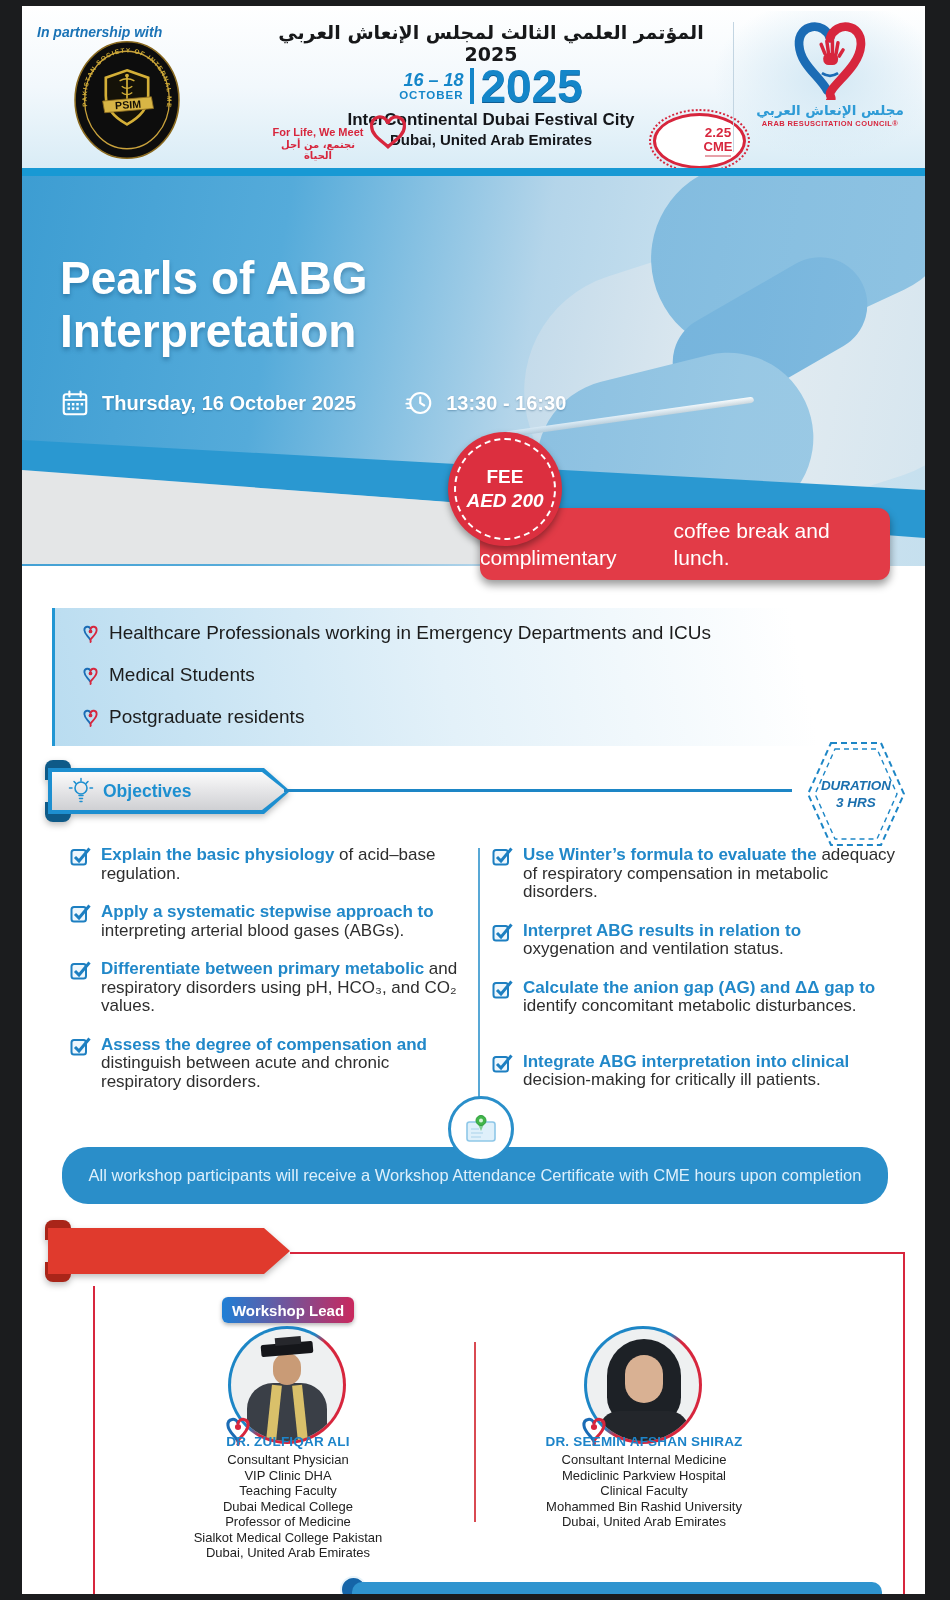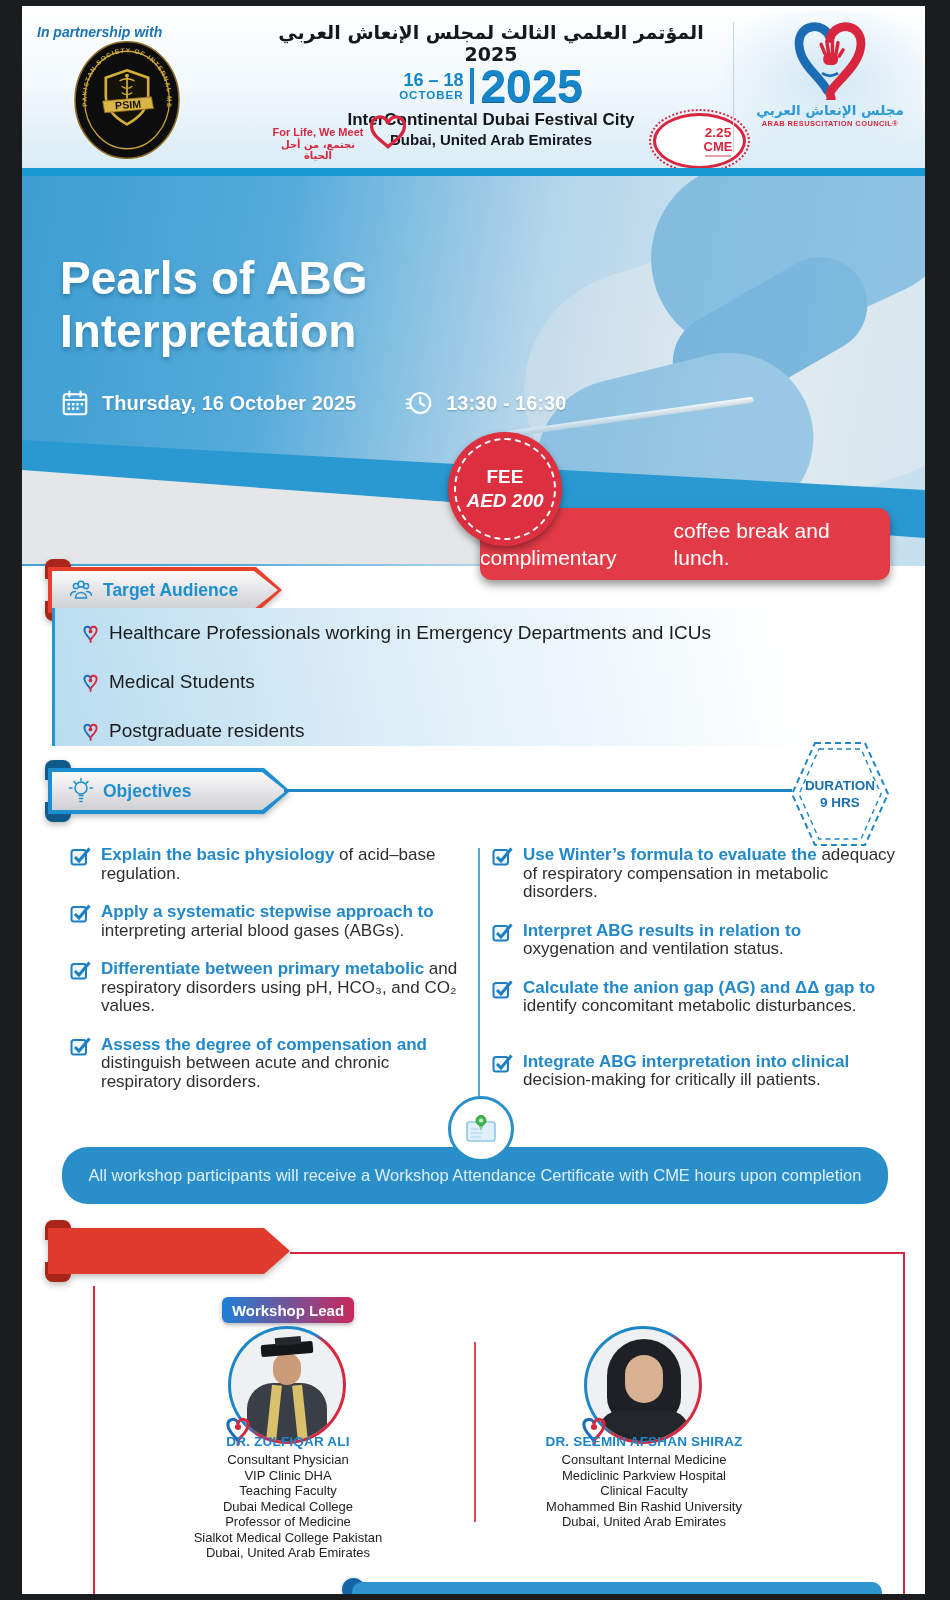--- a/index.html
+++ b/index.html
@@ -14,21 +14,21 @@
     background:radial-gradient(ellipse at 55% 45%,#d3e8f4 0%,rgba(211,232,244,0) 70%);}
   .partner-label{position:absolute;left:15px;top:18px;font:italic 800 14px "Liberation Sans",sans-serif;color:#1a73b6;}
   .psim{position:absolute;left:52px;top:34px;width:106px;height:120px;}
   .hdr-center{position:absolute;left:228px;top:12px;width:482px;text-align:center;}
   .conf-title{position:relative;font-weight:800;font-size:17.5px;color:#17181a;letter-spacing:.1px;}
   .conf-title .hk{display:inline-block;vertical-align:-4px;margin-right:-7px;}
   .conf-title sup{font-size:9px;}
   .conf-title-ar{margin-top:3px;font-weight:700;font-size:19px;color:#17181a;}
   .date-row{display:flex;justify-content:center;align-items:center;margin-top:2px;}
   .date-range{text-align:right;margin-right:7px;}
-  .dr1{font-weight:800;font-size:18px;color:#1486c9;line-height:17px;}
+  .dr1{font-weight:800;font-size:18px;color:#1486c9;line-height:17px;font-style:italic;}
   .dr2{font-weight:800;font-size:11.5px;color:#1486c9;letter-spacing:1px;}
   .date-sep{width:4px;height:36px;background:#1486c9;margin-right:6px;}
   .year{font-weight:800;font-size:46px;line-height:38px;color:#1486c9;text-shadow:0 1px 0 #0e5d93;}
   .venue{margin-top:5px;font-weight:800;font-size:17px;color:#14161a;}
   .city{margin-top:1px;font-weight:700;font-size:15px;color:#14161a;}
   .tagline{position:absolute;left:244px;top:120px;width:104px;text-align:center;color:#d7263d;}
   .tg1{font-weight:800;font-size:11px;}
   .tg2{font-weight:700;font-size:10px;margin-top:1px;}
   .tag-heart{position:absolute;left:346px;top:108px;}
   .cme{position:absolute;left:631px;top:107px;width:50px;height:50px;border-radius:50%;
@@ -84,26 +84,26 @@
     clip-path:polygon(0 0,calc(100% - 26px) 0,100% 50%,calc(100% - 26px) 100%,0 100%);}
   .ribbon .inner{position:absolute;inset:4px;background:linear-gradient(180deg,#fbfbfb 0%,#e7e7e9 45%,#cfd0d3 100%);
     clip-path:polygon(0 0,calc(100% - 24px) 0,100% 50%,calc(100% - 24px) 100%,0 100%);
     display:flex;align-items:center;gap:9px;padding-left:16px;box-sizing:border-box;}
   .ribbon .lbl{font-weight:800;font-size:17.5px;color:var(--tcol);}
 
   
   .aud-panel{position:absolute;left:30px;top:602px;width:873px;height:138px;
     background:linear-gradient(78deg,#b9dcf0 0%,#e3f1f9 45%,#ffffff 85%);}
   .aud-panel::before{content:"";position:absolute;left:0;top:0;bottom:0;width:3px;background:#2196d3;}
-  .aud-list{position:absolute;left:30px;top:14px;display:flex;flex-direction:column;gap:27px;}
+  .aud-list{position:absolute;left:30px;top:14px;display:flex;flex-direction:column;gap:20px;}
   .aud-item{display:flex;align-items:center;gap:10px;font-size:19px;color:#1c1c1c;}
 
   
   .obj-connector{position:absolute;left:262px;top:783px;width:508px;height:2.5px;background:#1d86c6;}
-  .hexagon{position:absolute;left:768px;top:735px;width:100px;height:106px;}
+  .hexagon{position:absolute;left:784px;top:735px;width:100px;height:106px;font-style:italic;}
   .hex-text{position:absolute;left:0;top:0;width:100%;height:100%;display:flex;flex-direction:column;
     align-items:center;justify-content:center;color:#1a6fae;font-weight:800;font-size:13.5px;line-height:17px;}
   .obj-col{position:absolute;display:flex;flex-direction:column;gap:20px;align-items:center;}
   .obj-col.left{left:48px;top:840px;width:394px;}
   .obj-col.right{left:470px;top:840px;width:404px;}
   .obj{display:flex;gap:10px;align-items:flex-start;}
   .obj svg{flex-shrink:0;margin-top:0;}
   .obj p{margin:0;font-size:17px;line-height:18.5px;color:#2e2e2e;}
   .obj .lead{color:#2188c9;font-weight:700;}
   .obj.spaced{margin-top:17px;}
@@ -271,35 +271,20 @@
   <div class="fee">
     <div class="ring"></div>
     <div class="f1">FEE</div>
     <div class="f2">AED 200</div>
   </div>
   <div class="enjoy">
     <div>Enjoy complimentary</div>
     <div>coffee break and lunch.</div>
   </div>
 
-  <div class="ribbon" style="left:26px;top:561px;width:234px;--bcol:#e8402f;--fold:#a92519;--tcol:#1d8fd0;">
-    <div class="fold-t"></div>
-    <div class="fold-b"></div>
-    <div class="body"></div>
-    <div class="inner">
-      <svg width="26" height="22" viewBox="0 0 26 22">
-        <circle cx="8" cy="7" r="2.6" fill="none" stroke="#1d8fd0" stroke-width="1.5"></circle>
-        <circle cx="18" cy="7" r="2.6" fill="none" stroke="#1d8fd0" stroke-width="1.5"></circle>
-        <circle cx="13" cy="5.2" r="2.9" fill="#e9f3fa" stroke="#1d8fd0" stroke-width="1.5"></circle>
-        <path d="M2.5 17c0-3 2.5-4.6 5.5-4.6 M23.5 17c0-3-2.5-4.6-5.5-4.6" fill="none" stroke="#1d8fd0" stroke-width="1.5"></path>
-        <path d="M7.5 19c0-3.4 2.4-5.4 5.5-5.4s5.5 2 5.5 5.4z" fill="none" stroke="#1d8fd0" stroke-width="1.5"></path>
-      </svg>
-      <span class="lbl">Target Audience</span>
-    </div>
-  </div>
 
   <div class="aud-panel">
     <div class="aud-list">
       <div class="aud-item">
         <svg width="17" height="19" viewBox="0 0 64 70">
             <path d="M32 18 C28 5,8 7,9 23 C10 38,24 46,30 57" fill="none" stroke="#1b6cb5" stroke-width="7" stroke-linecap="round"></path>
             <path d="M32 18 C36 5,56 7,55 23 C54 38,38 49,33 57 C30 61,35 63,32 67" fill="none" stroke="#d7263d" stroke-width="7" stroke-linecap="round"></path>
             <circle cx="32" cy="27" r="7" fill="#d7263d"></circle>
           </svg>
         <span>Healthcare Professionals working in Emergency Departments and ICUs</span>
@@ -338,21 +323,21 @@
   </div>
   <div class="obj-connector"></div>
 
   <div class="hexagon">
     <svg width="100" height="106" viewBox="0 0 100 106">
       <polygon points="25,2 75,2 98,53 75,104 25,104 2,53" fill="#ffffff" stroke="#1d86c6" stroke-width="2" stroke-dasharray="6 4"></polygon>
       <polygon points="29,8 71,8 91,53 71,98 29,98 9,53" fill="none" stroke="#1d86c6" stroke-width="1.4" stroke-dasharray="5 4"></polygon>
     </svg>
     <div class="hex-text">
       <div>DURATION</div>
-      <div>9 HRS</div>
+      <div>3 HRS</div>
     </div>
   </div>
 
   <div class="obj-divider"></div>
 
   <div class="obj-col left">
     <div class="obj">
       <svg width="21" height="21" viewBox="0 0 21 21">
           <rect x="1.5" y="4" width="14.5" height="14.5" rx="2.5" fill="#eef7fd" stroke="#1d7fc1" stroke-width="2"></rect>
           <path d="M5 11l4 4L19.5 2.5" fill="none" stroke="#1d7fc1" stroke-width="3"></path>

